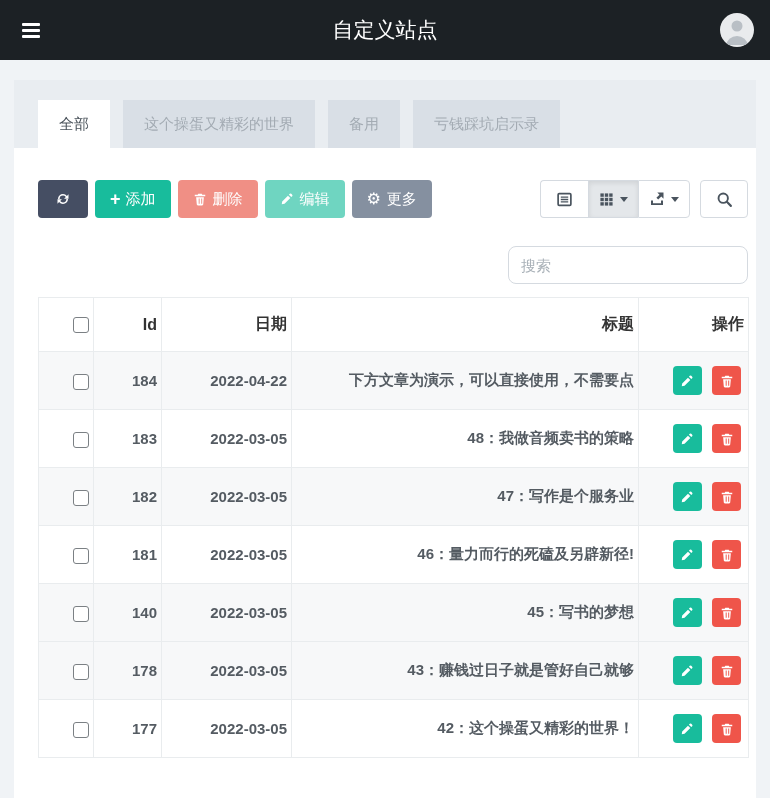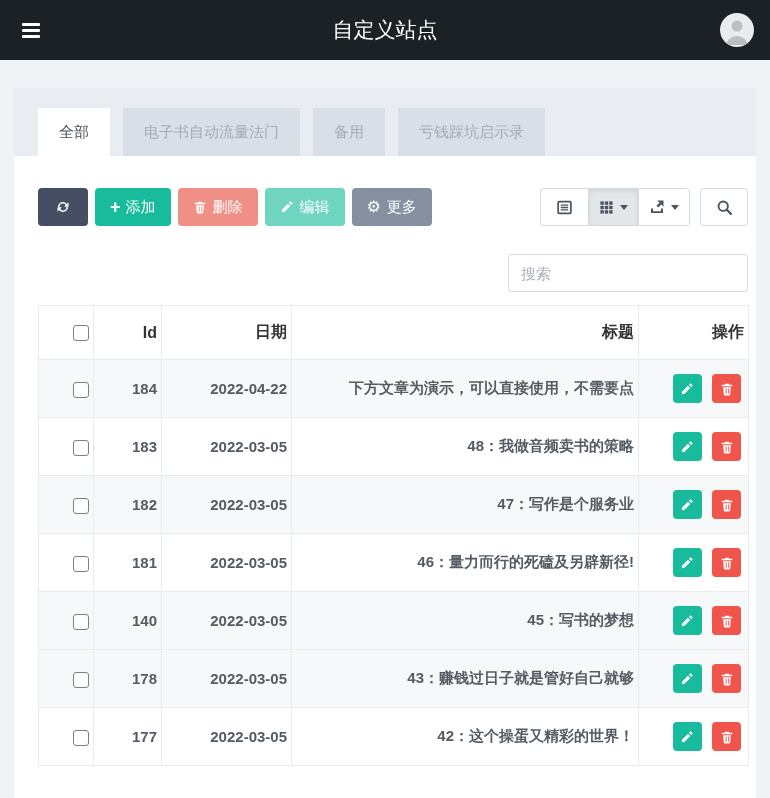--- a/index.html
+++ b/index.html
@@ -8,21 +8,21 @@
   .viewport { width:770px; height:798px; overflow:hidden; position:relative; }
 
   
   .navbar { height:60px; background:#1c2125; display:flex; align-items:center; padding:0 16px; position:relative; }
   .hamburger { width:24px; display:flex; flex-direction:column; gap:3px; cursor:pointer; margin-left:6px; }
   .hamburger span { display:block; width:18px; height:3px; background:#fff; border-radius:1px; }
   .nav-title { position:absolute; left:0; right:0; text-align:center; color:#fff; font-size:21px; pointer-events:none; }
   .avatar { width:34px; height:34px; border-radius:50%; background:#e9ebed; margin-left:auto; overflow:hidden; display:flex; align-items:flex-end; justify-content:center; cursor:pointer; position:relative; z-index:1; }
 
   
-  .page { height:522px; padding-top:28px; background:#f0f3f6; }
+  .page { height:522px; padding-top:20px; background:#f0f3f6; }
   .panel { margin:0 14px; height:718px; }
   .tabstrip { background:#e9edf1; height:68px; display:flex; align-items:flex-end; padding-left:24px; gap:13px; }
   .tab { height:48px; line-height:48px; padding:0 21px; background:#d9dfe6; color:#a3abb3; font-size:15px; cursor:pointer; white-space:nowrap; }
   .tab.active { background:#ffffff; color:#485159; }
   .content { background:#fff; height:650px; padding:32px 8px 0 24px; overflow:hidden; }
 
   
   .toolbar { display:flex; justify-content:space-between; align-items:flex-start; }
   .toolbar-left { display:flex; gap:7px; }
   .btn { height:38px; border:none; border-radius:4px; color:#fff; font-size:15px; display:inline-flex; align-items:center; gap:6px; padding:0 15px; cursor:pointer; font-family:inherit; }
@@ -40,21 +40,21 @@
   .wbtn { height:38px; min-width:48px; background:#fff; border:1px solid #d5dae0; display:inline-flex; align-items:center; justify-content:center; gap:4px; cursor:pointer; padding:0 10px; }
   .btn-group .wbtn { border-right-width:0; }
   .btn-group .wbtn:first-child { border-radius:4px 0 0 4px; }
   .btn-group .wbtn:last-child { border-right-width:1px; border-radius:0 4px 4px 0; }
   .wbtn.active { background:#e4e7ea; box-shadow:inset 0 2px 5px rgba(0,0,0,.09); }
   .search-toggle { border-radius:4px; margin-left:10px; width:48px; }
   .caret { width:0; height:0; border-left:4px solid transparent; border-right:4px solid transparent; border-top:5px solid #4a545e; margin-left:2px; }
 
   
   .search-row { display:flex; justify-content:flex-end; margin-top:28px; }
-  .search-row input { width:240px; height:38px; border:1px solid #d5dae0; border-radius:3px; padding:0 12px; font-size:15px; color:#555; font-family:inherit; outline:none; }
+  .search-row input { width:240px; height:38px; border:1px solid #d5dae0; border-radius:8px; padding:0 12px; font-size:15px; color:#555; font-family:inherit; outline:none; }
   .search-row input::placeholder { color:#a9b1b8; }
 
   
   table { margin-top:13px; border-collapse:collapse; table-layout:fixed; width:710px; background:#fff; }
   col.c-check { width:55px; } col.c-id { width:68px; } col.c-date { width:130px; } col.c-title { width:347px; } col.c-act { width:110px; }
   th,td { border:1px solid #e9ecee; text-align:right; font-size:15px; color:#545b62; overflow:hidden; white-space:nowrap; padding:0 4px; }
   th { height:54px; font-size:16px; font-weight:bold; color:#333; }
   td { height:58px;font-weight:bold; }
   tr.stripe td { background:#f7f8f9; }
   .cb { display:inline-block; width:16px; height:16px; border:1.5px solid #7b8084; border-radius:3px; background:#fff; vertical-align:middle; cursor:pointer; }
@@ -80,21 +80,21 @@
         <path d="M6.5 32a10.5 9 0 0 1 21 0z" fill="#b9bfc5"></path>
       </svg>
     </div>
   </header>
 
   <div class="page">
     <div class="panel">
 
       <div class="tabstrip" id="tabs">
           <div class="tab active"><span>全部</span></div>
-          <div class="tab"><span>电子书自动流量法门</span></div>
+          <div class="tab"><span>这个操蛋又精彩的世界</span></div>
           <div class="tab"><span>备用</span></div>
           <div class="tab"><span>亏钱踩坑启示录</span></div>
         </div>
 
       <div class="content">
 
         <div class="toolbar">
           <div class="toolbar-left">
             <button class="btn btn-refresh">
               <svg width="16" height="16" viewBox="0 0 16 16">

